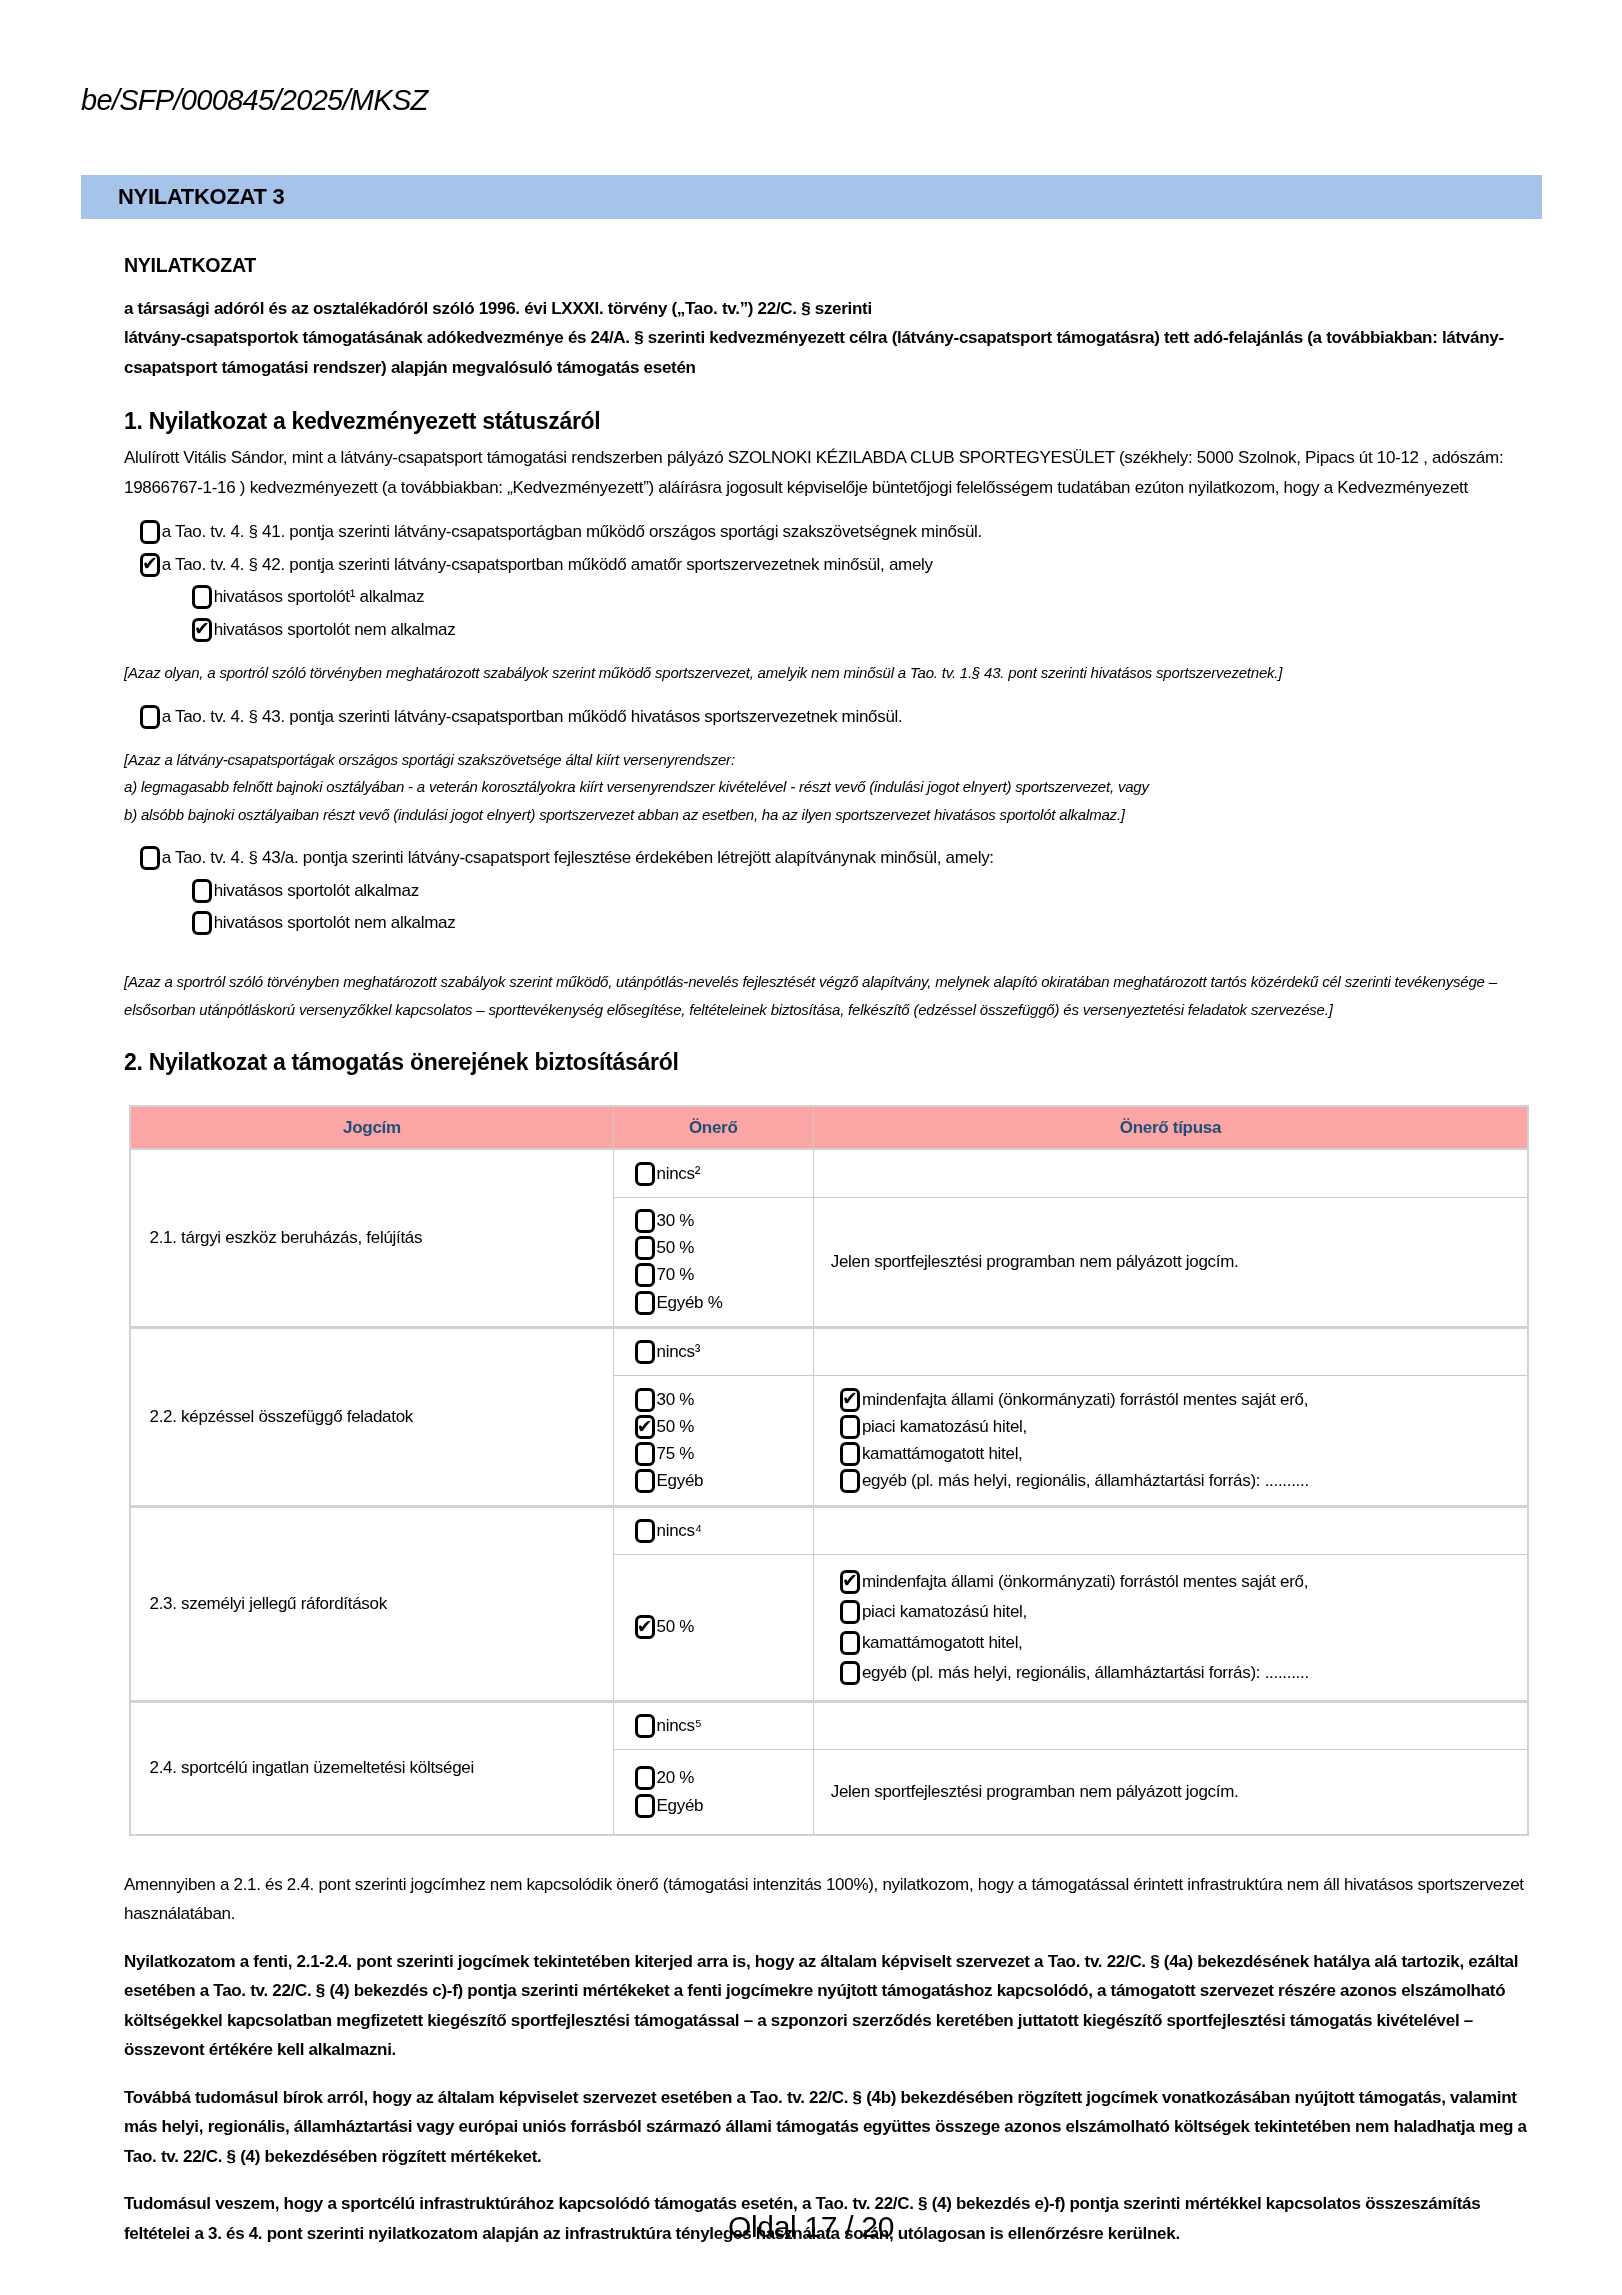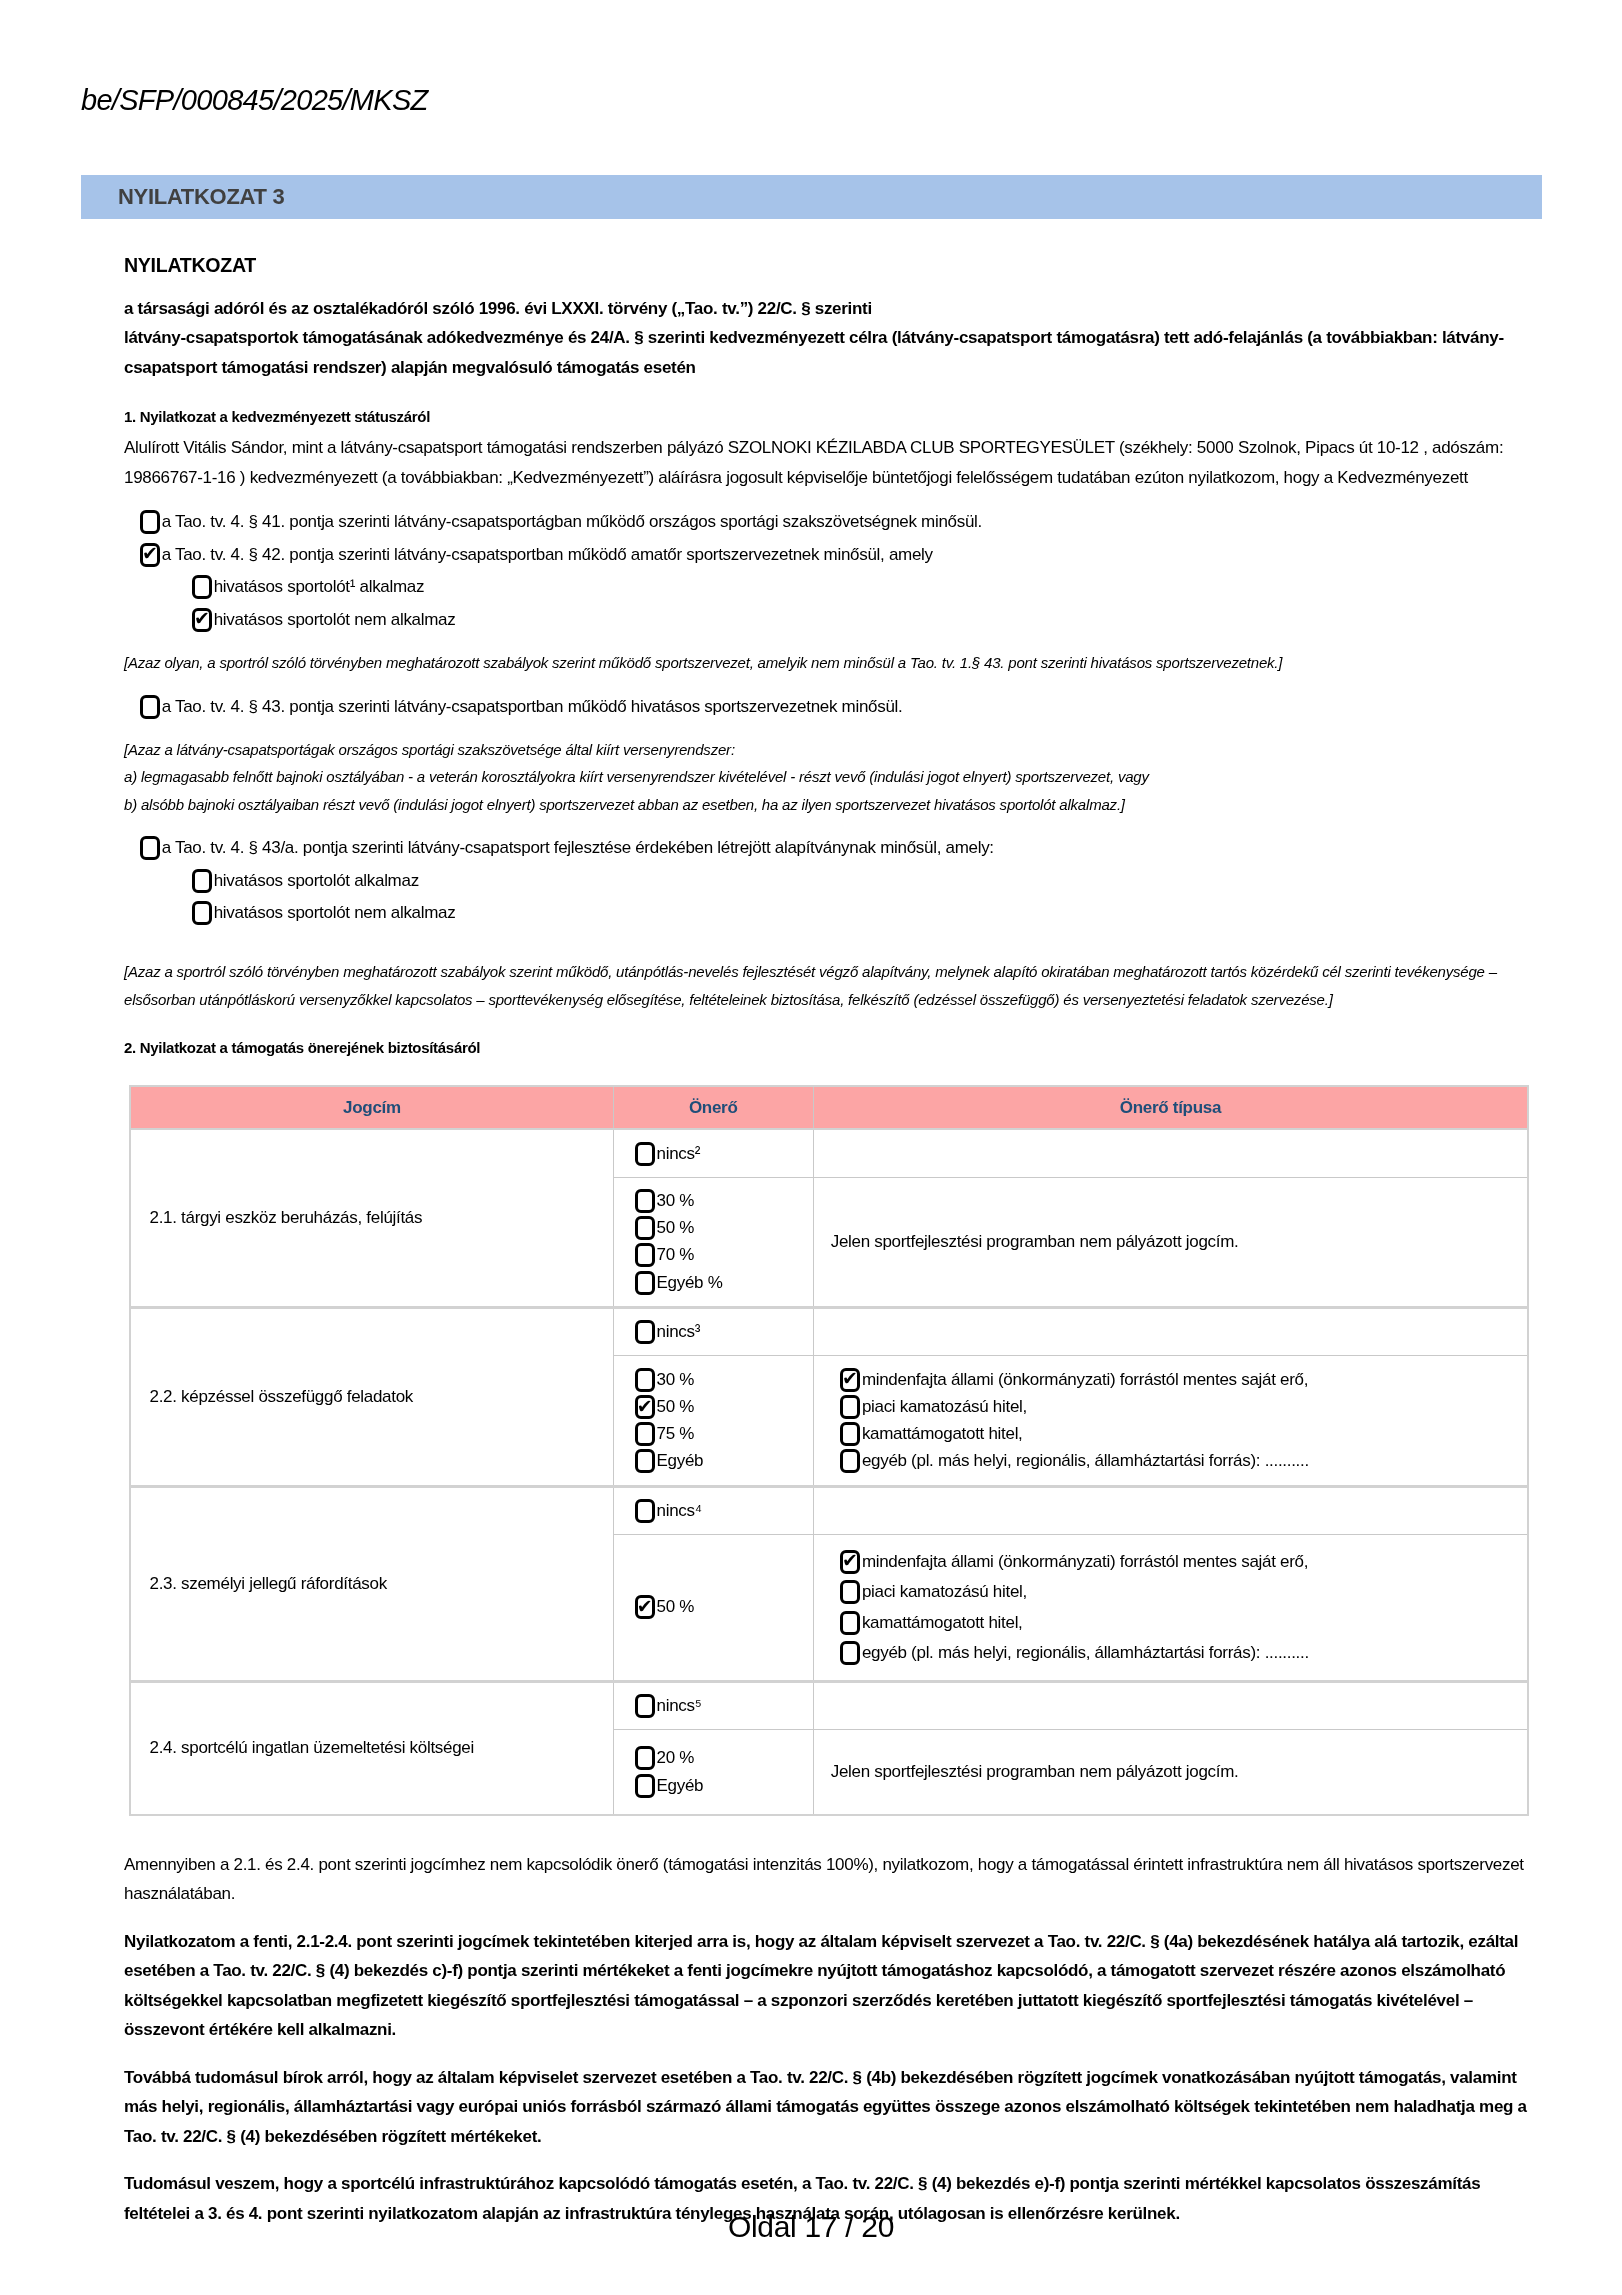--- a/index.html
+++ b/index.html
@@ -7,27 +7,27 @@
   body {
     width:1622px; height:2295px; position:relative;
     font-family:"Liberation Sans","DejaVu Sans",sans-serif;
     color:#000; letter-spacing:-0.3px;
   }
   .docnum { position:absolute; top:84px; left:81px; font-size:29px; letter-spacing:-0.7px;font-style:italic; }
   .banner {
     position:absolute; top:175px; left:81px; width:1461px; height:44px;
     background:#a6c3e9; display:flex; align-items:center; padding-left:37px;
   }
-  .banner-title { color:#404040; font-weight:bold; font-size:22px; letter-spacing:-0.3px; }
+  .banner-title { color:#000000; font-weight:bold; font-size:22px; letter-spacing:-0.3px; }
   .content { position:absolute; top:220px; left:124px; width:1404px; }
   .decl-title { margin-top:34px; font-size:19.6px; font-weight:bold; }
   .p { font-size:17px; line-height:29.4px; white-space:pre-line; }
   .bold { font-weight:bold; }
   .intro { margin-top:17px; }
-  .h-num { margin-top:26px; font-size:15px; font-weight:bold; }
+  .h-num { margin-top:26px; font-size:23px; font-weight:bold; }
   .s1-intro { margin-top:7.9px; }
   .cbrow { display:flex; align-items:center; gap:2px; margin:8.5px 0; padding-left:15.7px; }
   .cbrow.sub { margin-left:52px; }
   .cb {
     flex:0 0 auto; width:20px; height:24px; border:3.9px solid #000;
     border-radius:5.9px; background:#fff; position:relative;
   }
   .cb[data-checked="true"]::after {
     content:"✔"; position:absolute; left:-2px; top:-2.6px; right:-2px; bottom:0;
     display:flex; align-items:center; justify-content:center;

